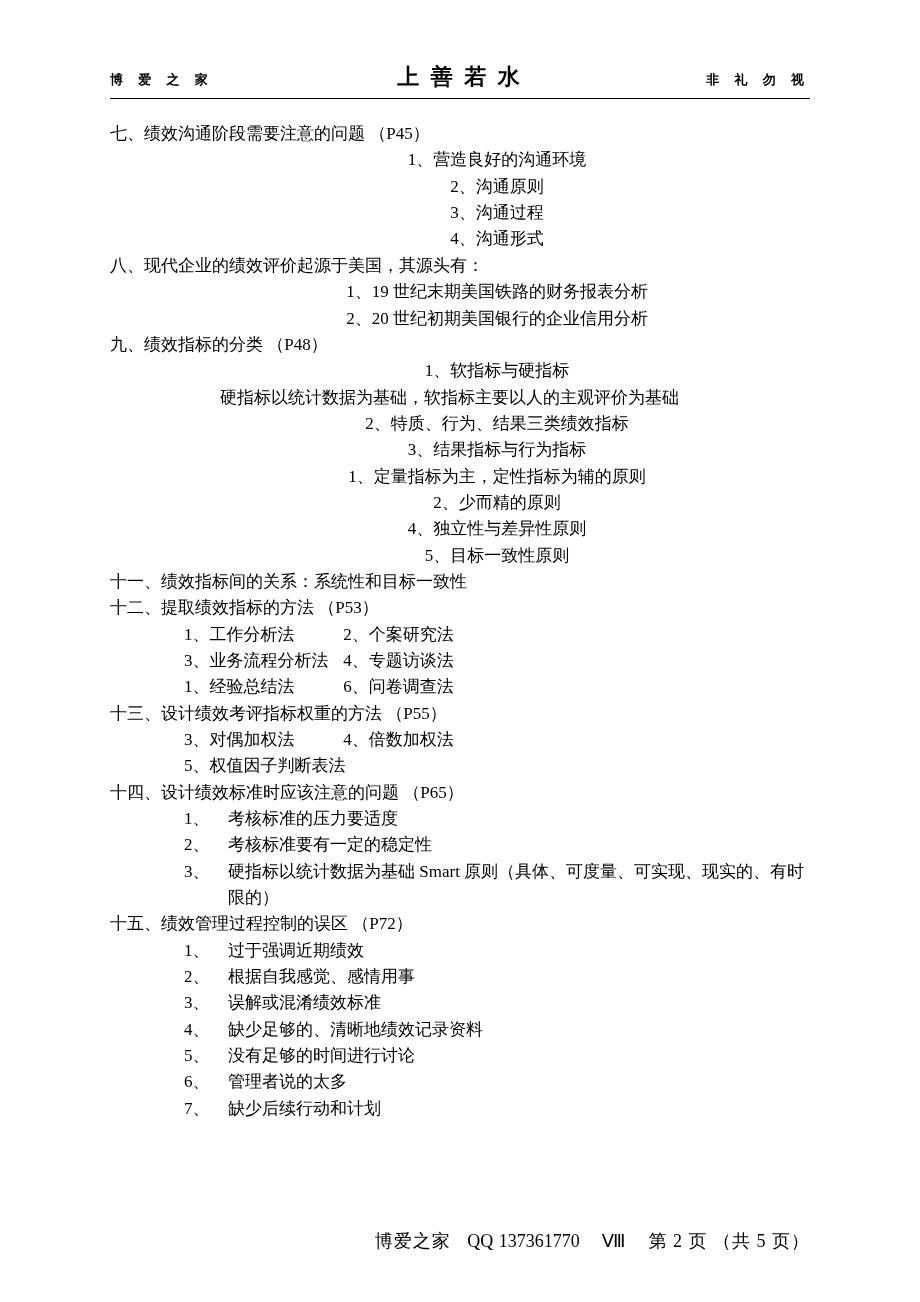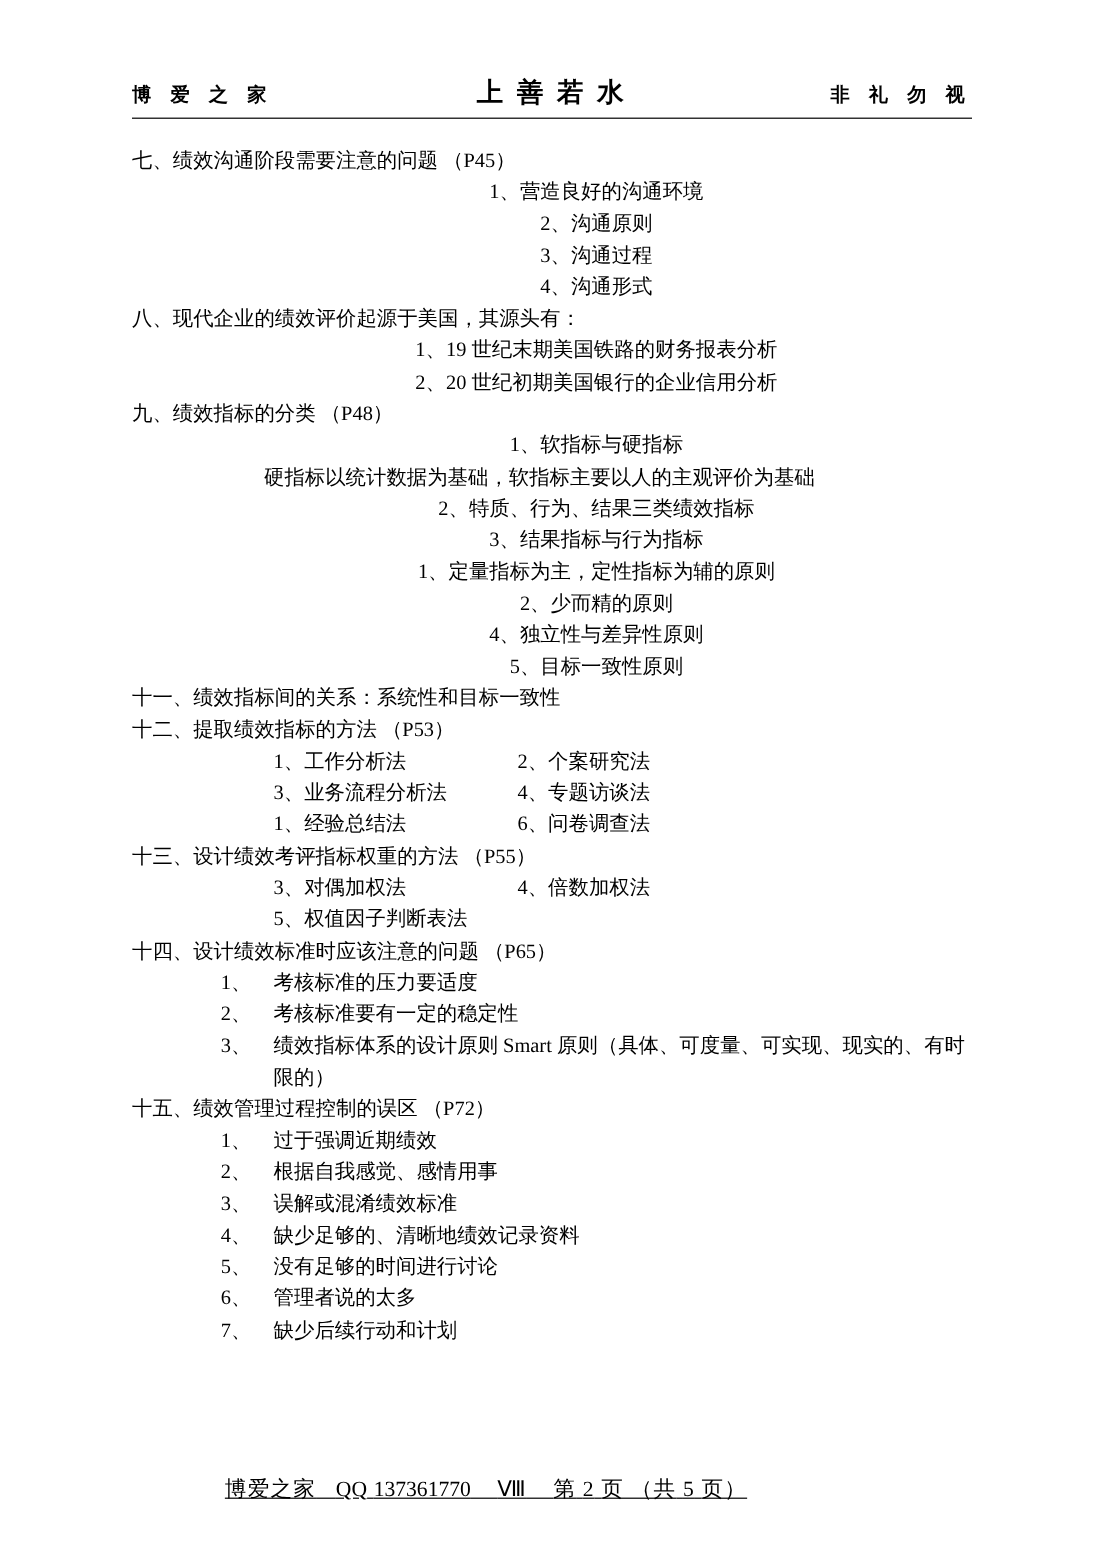--- a/index.html
+++ b/index.html
@@ -27,60 +27,58 @@
     font-weight: bold;
     letter-spacing: 6px;
   }
   .header-center {
     font-family: "KaiTi","STKaiti","SimSun",serif;
     font-size: 22px;
     letter-spacing: 3px;
   }
   .header-left, .header-right {
     font-family: "KaiTi","STKaiti","SimSun",serif;
-    font-size: 16px;
+    font-size: 13px;
   }
   .section-title {
     margin: 0;
     padding: 0;
   }
   .sub {
     padding-left: 74px;
     text-align: center;
   }
   .sub-sub {
     padding-left: 110px;
     font-family: Liberation Serif, serif;
   }
   .two-col {
     padding-left: 74px;
   }
   .two-col span {
     display: inline-block;
     min-width: 155px;
-    margin-left: 44px;
   }
   .num-item {
     padding-left: 74px;
     position: relative;
   }
   .num-item .n {
     display: inline-block;
     min-width: 44px;
   }
   .footer {
     position: absolute;
     bottom: 46px;
     left: 0;
     right: 110px;
-    text-align: center;
+    text-align: right;
     font-family: "KaiTi","STKaiti","SimSun",serif;
     font-size: 18px;
     letter-spacing: 1px;
-    text-decoration: underline;
   }
   .footer .qq {
     font-family: "Times New Roman", serif;
     letter-spacing: 0;
   }
   .footer .roman {
     font-family: "Times New Roman", serif;
   }
 </style>
 </head>
@@ -139,21 +137,21 @@
   <div class="two-col">
     <span>5、权值因子判断表法</span>
     <span></span>
   </div>
 
   <div class="section-title">十四、设计绩效标准时应该注意的问题 （P65）</div>
   <div class="num-item"><span class="n">1、</span><span>考核标准的压力要适度</span></div>
   <div class="num-item"><span class="n">2、</span><span>考核标准要有一定的稳定性</span></div>
   <div class="num-item" style="display:flex;">
       <span class="n" style="flex:0 0 44px;">3、</span>
-      <span style="flex:1;">绩效指标体系的设计原则 Smart 原则（具体、可度量、可实现、现实的、有时限的）</span>
+      <span style="flex:1;">硬指标以统计数据为基础 Smart 原则（具体、可度量、可实现、现实的、有时限的）</span>
     </div>
 
   <div class="section-title">十五、绩效管理过程控制的误区 （P72）</div>
   <div class="num-item"><span class="n">1、</span><span>过于强调近期绩效</span></div>
   <div class="num-item"><span class="n">2、</span><span>根据自我感觉、感情用事</span></div>
   <div class="num-item"><span class="n">3、</span><span>误解或混淆绩效标准</span></div>
   <div class="num-item"><span class="n">4、</span><span>缺少足够的、清晰地绩效记录资料</span></div>
   <div class="num-item"><span class="n">5、</span><span>没有足够的时间进行讨论</span></div>
   <div class="num-item"><span class="n">6、</span><span>管理者说的太多</span></div>
   <div class="num-item"><span class="n">7、</span><span>缺少后续行动和计划</span></div>

